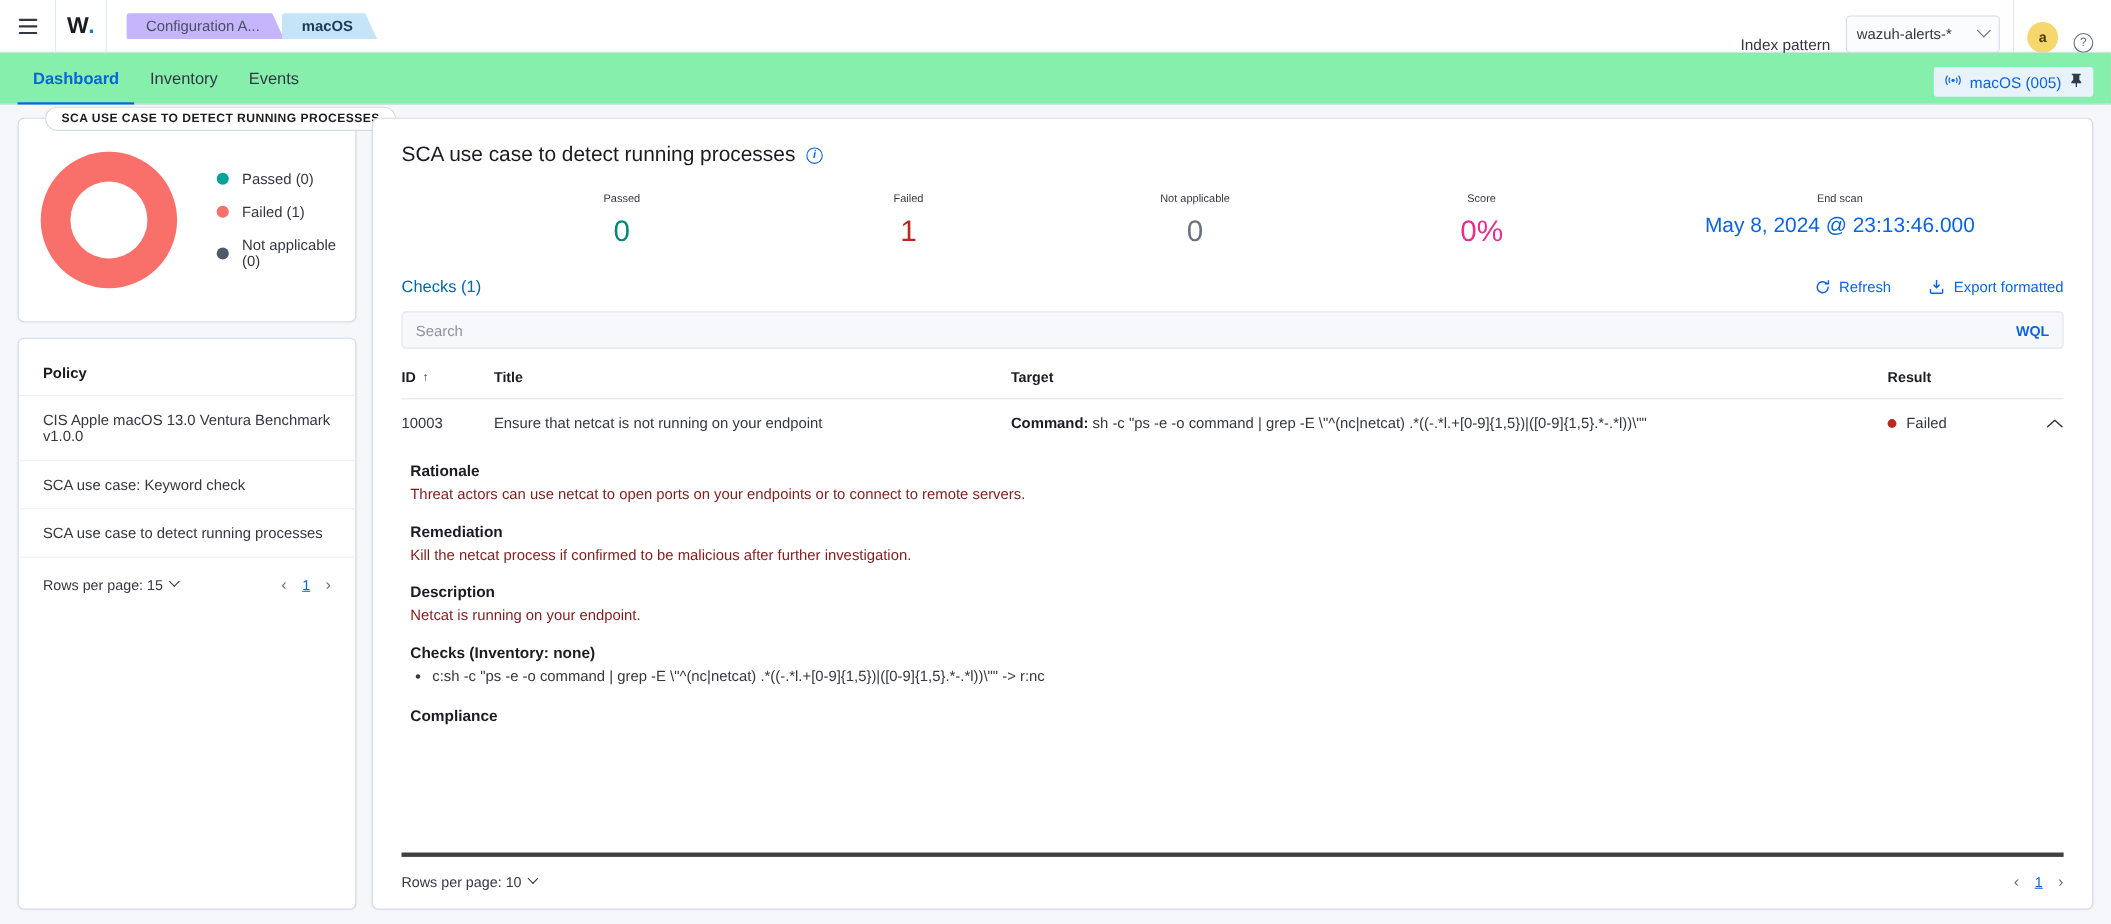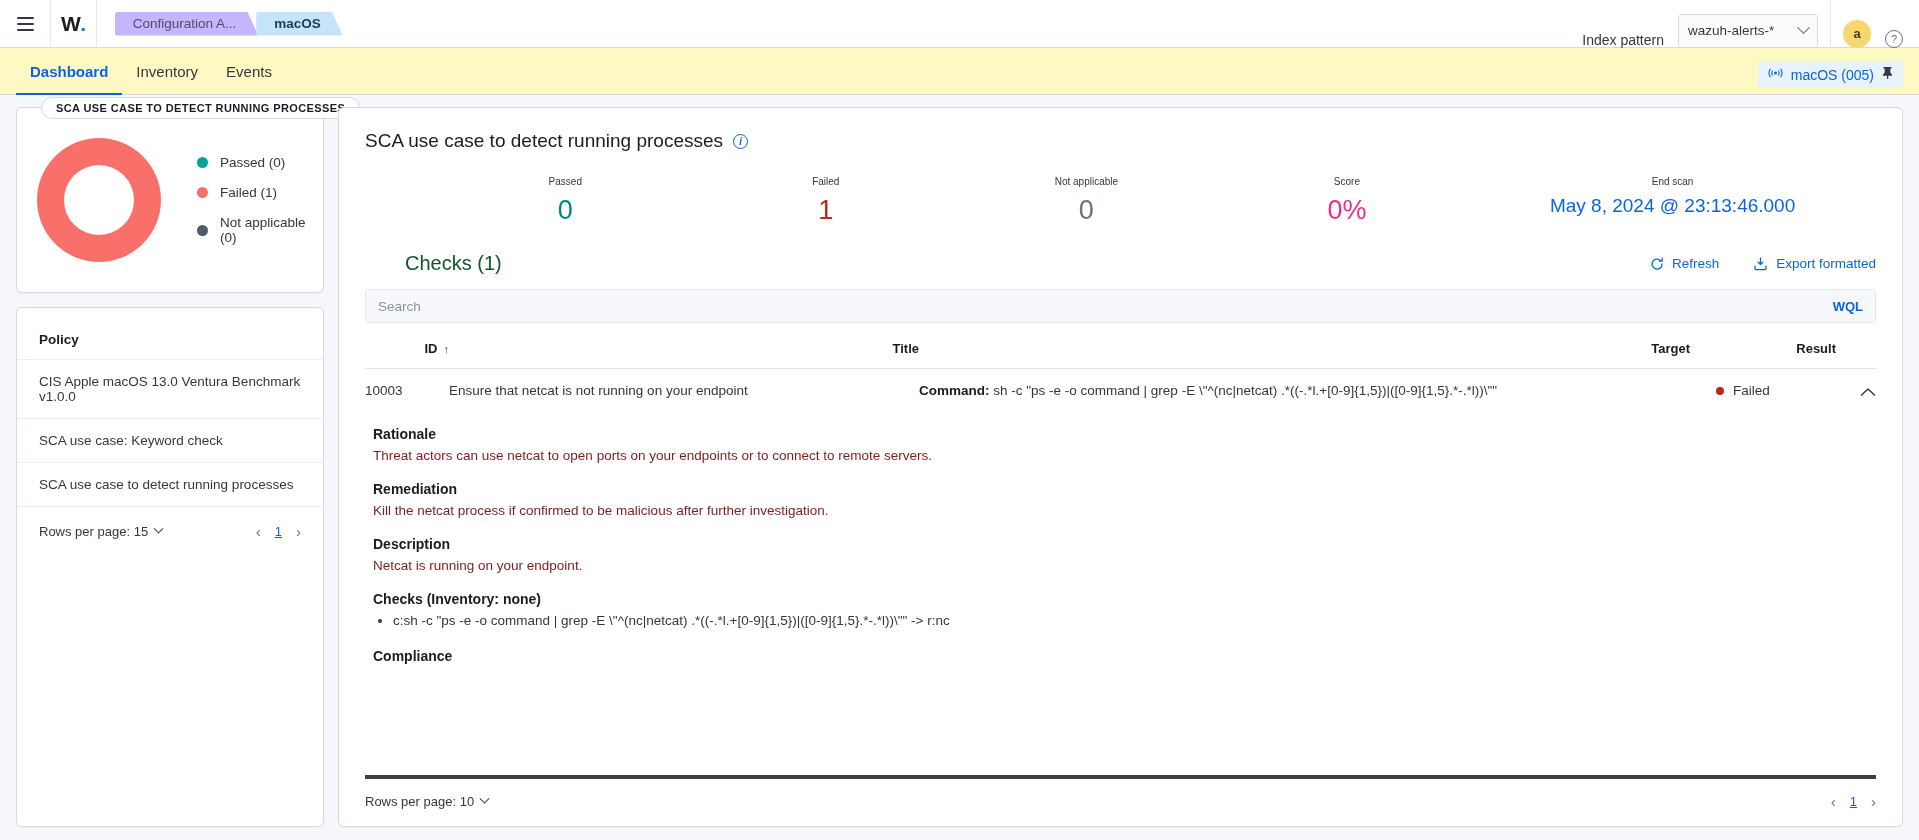--- a/index.html
+++ b/index.html
@@ -66,21 +66,21 @@
   }
   .help-icon {
     width: 18px; height: 18px; border-radius: 50%;
     border: 1.4px solid #69707d; color: #69707d;
     font-size: 11px; display: flex; align-items: center; justify-content: center;
     cursor: pointer; margin-left: 14px;
   }
 
   
   .tabbar {
-    height: 47px; background: #fef9c3;
+    height: 47px; background: #86efac;
     border-bottom: 1px solid #d3dae6;
     display: flex; align-items: flex-end;
     padding: 0 16px; position: relative;
   }
   .tab {
     padding: 0 14px 14px 14px; font-size: 15px; color: #343741;
     cursor: pointer; position: relative;
   }
   .tab.active { color: #0b64dd; font-weight: bold; }
   .tab.active::after {
@@ -172,35 +172,35 @@
   .stat-label { font-size: 10px; color: #343741; }
   .stat-value { font-size: 27px; margin-top: 8px; }
   .v-passed { color: #00897b; }
   .v-failed { color: #bd271e; }
   .v-na { color: #6a717d; }
   .v-score { color: #e8308a; }
   .stat.wide { flex: 1.5; }
   .stat-date { font-size: 19px; color: #0b64dd; margin-top: 8px; }
 
   .checks-row { display: flex; align-items: center; margin-top: 26px; }
-  .checks-title { font-size: 20px; color: #14532d; margin-left: 40px; }
+  .checks-title { font-size: 15px; color: #0369a1; }
   .checks-actions { margin-left: auto; display: flex; align-items: center; gap: 34px; }
   .action { display: flex; align-items: center; gap: 8px; color: #0b64dd; font-size: 13.5px; cursor: pointer; }
 
   .searchbar {
     margin-top: 14px; height: 34px;
     background: #f7f8fc; border: 1px solid #e1e5ee; border-radius: 4px;
     display: flex; align-items: center; padding: 0 12px;
     font-size: 13.5px; color: #8d929e;
   }
   .wql { margin-left: auto; color: #0b64dd; font-weight: bold; font-size: 13px; cursor: pointer; }
 
   table.checks { width: 100%; border-collapse: collapse; margin-top: 18px; }
   table.checks th {
-    text-align: right; font-size: 13px; font-weight: bold; color: #1a1c21;
+    text-align: left; font-size: 13px; font-weight: bold; color: #1a1c21;
     padding: 0 0 12px 0; border-bottom: 1px solid #e1e5ee;
   }
   .th-sort { display: inline-flex; align-items: center; gap: 6px; }
   .sort-arrow { color: #343741; font-size: 11px; }
   table.checks td { font-size: 13.5px; color: #343741; padding: 14px 0; vertical-align: top; }
   .col-id { width: 84px; }
   .col-title { width: 470px; }
   .col-target { width: auto; padding-right: 26px !important; }
   .col-result { width: 120px; }
   .col-exp { width: 40px; text-align: right; }

